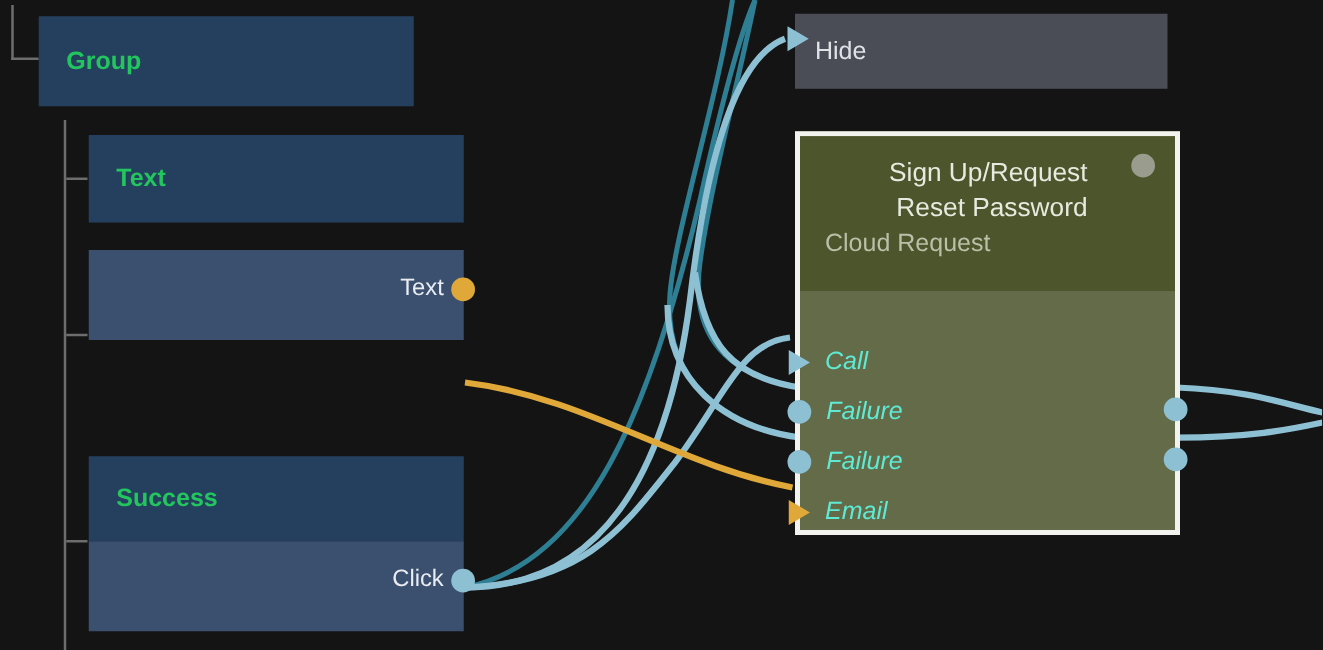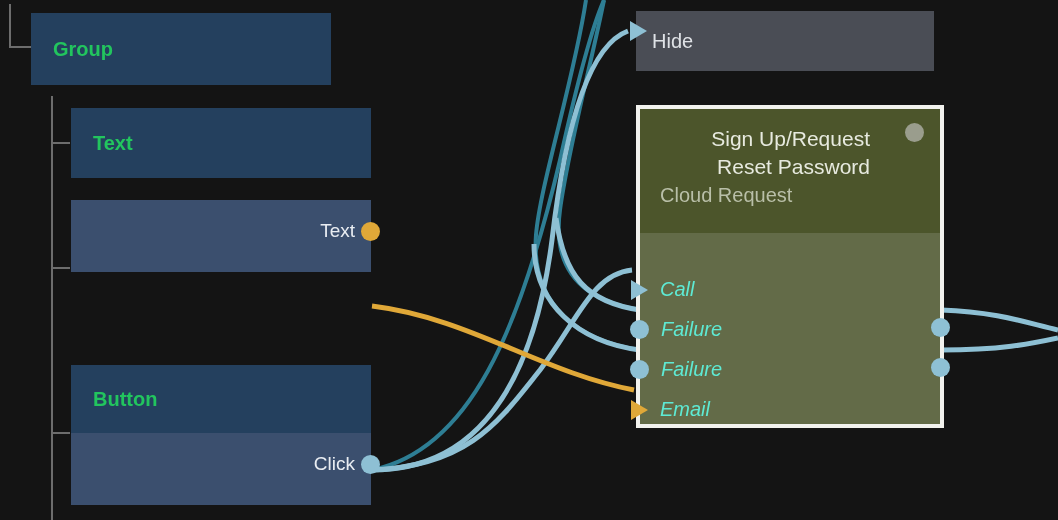--- a/index.html
+++ b/index.html
@@ -207,21 +207,21 @@
   <div class="node ui-node" style="left:71px; top:200px; width:300px; height:140px;">
     <div class="body" style="height:72px;">
       <div class="port-row" style="top:20px; right:0;">
         <span class="port-label">Text</span>
         <span class="port-dot dot-gold"></span>
       </div>
     </div>
   </div>
 
   <div class="node ui-node" style="left:71px; top:365px; width:300px; height:140px;">
-    <div class="hdr" style="height:68px;">Button</div>
+    <div class="hdr" style="height:68px;">Success</div>
     <div class="body" style="height:72px;">
       <div class="port-row" style="top:20px; right:0;">
         <span class="port-label">Click</span>
         <span class="port-dot dot-blue"></span>
       </div>
     </div>
   </div>
 
   <div class="gray-arrow" style="left:630px; top:21px;"></div>
   <div class="node gray-node" style="left:636px; top:11px; width:298px; height:60px;">

